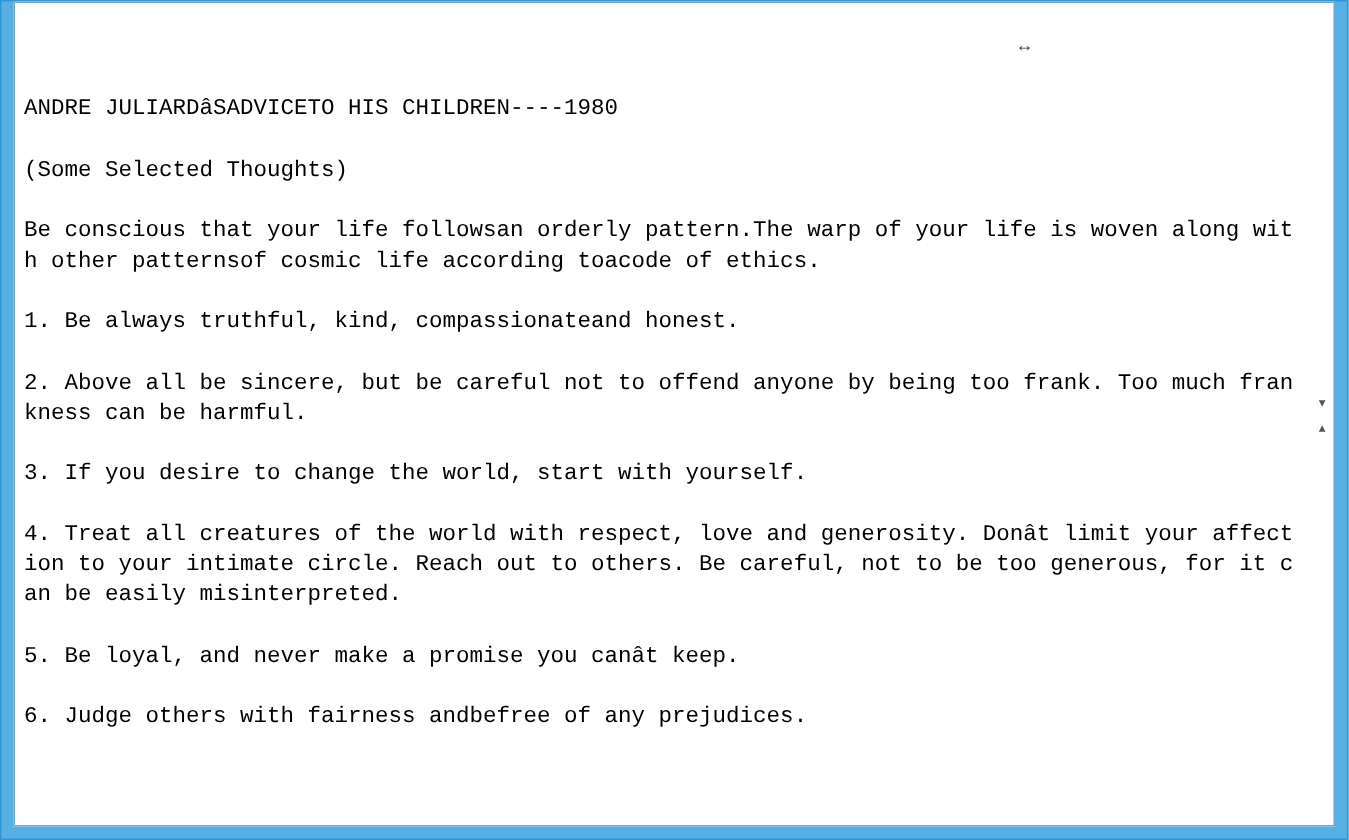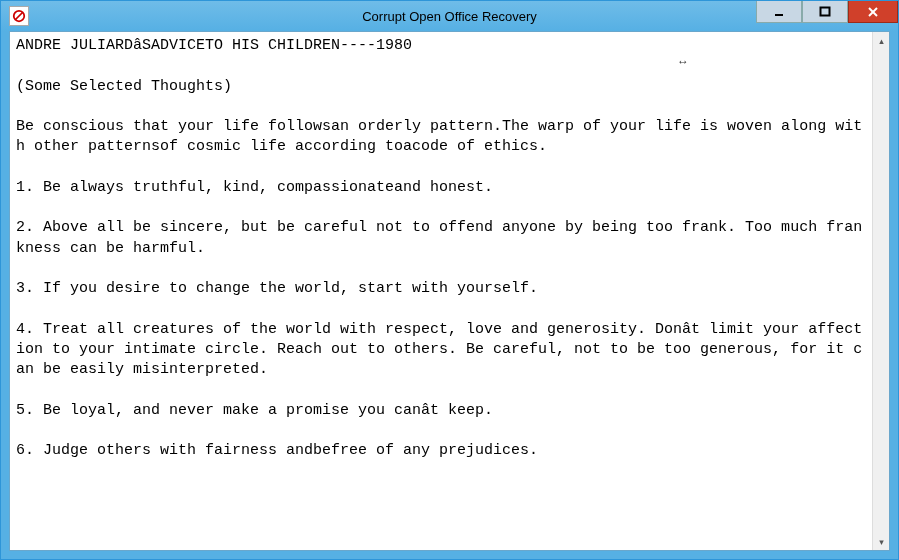--- a/index.html
+++ b/index.html
@@ -96,20 +96,21 @@
     right: 200px;
     top: 21px;
     font-size: 12px;
     color: #333;
     cursor: ew-resize;
   }
   .doc-area-wrap {
     flex: 1;
     display: flex;
     overflow: hidden;
+    align-items: center;
   }
   .doc-area {
     flex: 1;
     padding: 4px 6px;
     font-family: "Courier New", monospace;
     font-size: 15px;
     line-height: 1.35;
     color: #000;
     white-space: pre-wrap;
     word-break: break-all;
@@ -131,47 +132,20 @@
     color: #555;
     cursor: default;
   }
   .scroll-arrow.up { position: absolute; top: 0; }
   .scroll-arrow.down { position: absolute; bottom: 0; }
 </style>
 </head>
 <body>
 
 <div class="window">
-  <div class="titlebar">
-    <div class="app-icon">
-      <svg viewBox="0 0 16 16">
-          <circle cx="8" cy="8" r="6" fill="none" stroke="#c00" stroke-width="2"></circle>
-          <line x1="4" y1="12" x2="12" y2="4" stroke="#c00" stroke-width="2"></line>
-        </svg>
-    </div>
-    <span class="title-text">Corrupt Open Office Recovery</span>
-    <div class="win-controls">
-      <div class="win-btn minimize">
-        <svg width="12" height="12">
-            <line x1="2" y1="9" x2="10" y2="9" stroke="#000" stroke-width="2"></line>
-          </svg>
-      </div>
-      <div class="win-btn maximize">
-        <svg width="12" height="12">
-            <rect x="1.5" y="1.5" width="9" height="8" fill="none" stroke="#000" stroke-width="2"></rect>
-          </svg>
-      </div>
-      <div class="win-btn close">
-        <svg width="12" height="12">
-            <line x1="2" y1="2" x2="10" y2="10" stroke="#fff" stroke-width="2"></line>
-            <line x1="10" y1="2" x2="2" y2="10" stroke="#fff" stroke-width="2"></line>
-          </svg>
-      </div>
-    </div>
-  </div>
 
   <div class="client">
     <div class="resize-handle">↔</div>
     <div class="doc-area-wrap">
       <div class="doc-area">ANDRE JULIARDâSADVICETO HIS CHILDREN----1980
 
 (Some Selected Thoughts)
 
 Be conscious that your life followsan orderly pattern.The warp of your life is woven along with other patternsof cosmic life according toacode of ethics.
 

